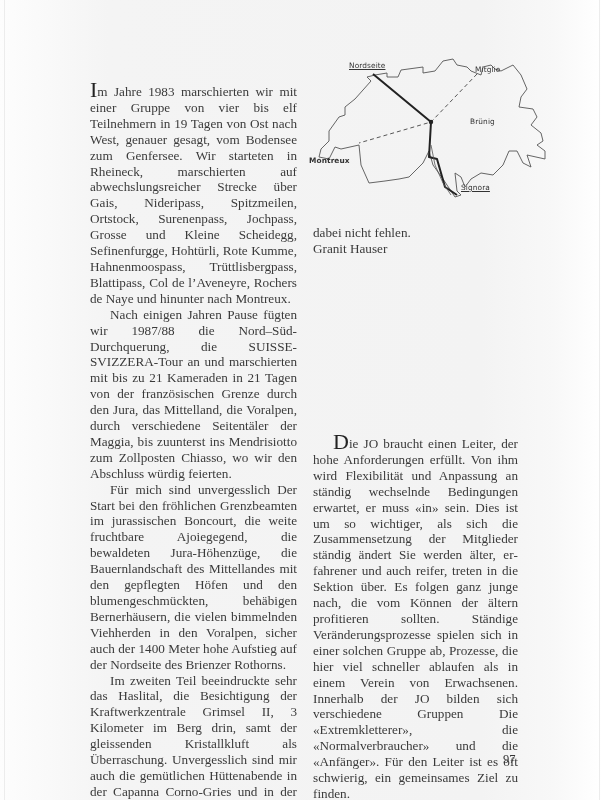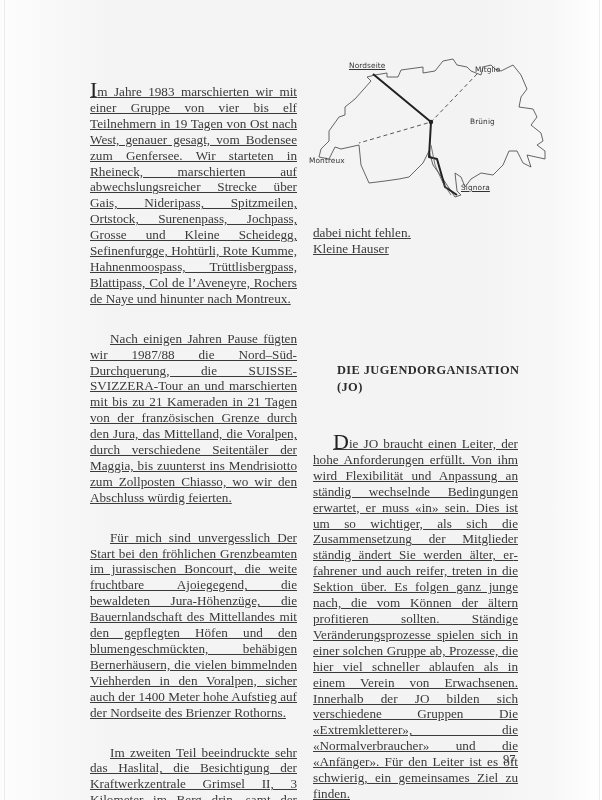--- a/index.html
+++ b/index.html
@@ -36,22 +36,22 @@
       position: absolute;
       font-size: 13.2px;
       line-height: 15.9px;
       text-align: justify;
       color: #3a3a3a;
     }
     .col-left { left: 90px; top: 82px; width: 207px; }
     .col-right { left: 313px; top: 225px; width: 205px; }
     .col-right-2 { left: 313px; top: 434px; width: 205px; }
 
-    .col p { margin: 0; hyphens: manual; text-decoration: underline; }
-    .col p.indent { text-indent: 20px; margin-top: 24px; }
+    .col p { margin: 0; hyphens: manual; }
+    .col p.indent { text-indent: 20px; }
     .col p.noindent { text-indent: 0; }
     .dropcap {
       font-size: 22px;
       line-height: 15px;
       color: #222;
       vertical-align: -1px;
     }
     .signature-line { display: flex; justify-content: space-between; flex-direction: column; }
 
     .section-title {
@@ -103,39 +103,38 @@
 
       <path fill="none" stroke="#222" stroke-width="2" stroke-linejoin="round" d="M68,19 L126,67 L124,102 L132,104 L140,132 L152,140"></path>
       <path fill="none" stroke="#555" stroke-width="0.8" d="M126,90 L130,110 L138,128 L146,140"></path>
 
       <path fill="none" stroke="#444" stroke-width="0.9" stroke-dasharray="4,3" d="M172,19 L126,67 L54,88"></path>
       <circle cx="126" cy="67" r="2.2" fill="#222"></circle>
     </svg>
     <span class="map-label underline" style="left:44px; top:6px;">Nordseite</span>
     <span class="map-label" style="left:170px; top:10px;">Mitglie</span>
     <span class="map-label" style="left:130px; top:62px;padding-left:35px;">Brünig</span>
-    <span class="map-label" style="left:4px; top:101px;">Montreux</span>
+    <span class="map-label" style="left:4px; top:101px;font-weight:bold;">Montreux</span>
     <span class="map-label underline" style="left:156px; top:128px;">Signora</span>
   </div>
 
   <div class="col col-left">
     <p class="noindent"><span class="dropcap">I</span><span>m Jahre 1983 marschierten wir mit einer Gruppe von vier bis elf Teilnehmern in 19 Tagen von Ost nach West, genauer ge­sagt, vom Bodensee zum Genfersee. Wir starteten in Rheineck, marschierten auf abwechslungsreicher Strecke über Gais, Nideripass, Spitzmeilen, Ortstock, Sure­nenpass, Jochpass, Grosse und Kleine Scheidegg, Sefinenfurgge, Hohtürli, Rote Kumme, Hahnenmoospass, Trüttlisberg­pass, Blattipass, Col de l’Aveneyre, Ro­chers de Naye und hinunter nach Mon­treux.</span></p>
     <p class="indent">Nach einigen Jahren Pause fügten wir 1987/88 die Nord–Süd-Durchquerung, die SUISSE-SVIZZERA-Tour an und mar­schierten mit bis zu 21 Kameraden in 21 Ta­gen von der französischen Grenze durch den Jura, das Mittelland, die Voralpen, durch verschiedene Seitentäler der Mag­gia, bis zuunterst ins Mendrisiotto zum Zollposten Chiasso, wo wir den Abschluss würdig feierten.</p>
     <p class="indent">Für mich sind unvergesslich Der Start bei den fröhlichen Grenzbeamten im jurassischen Boncourt, die weite frucht­bare Ajoiegegend, die bewaldeten Jura-Höhenzüge, die Bauernlandschaft des Mittellandes mit den gepflegten Höfen und den blumengeschmückten, behäbigen Bernerhäusern, die vielen bimmelnden Viehherden in den Voralpen, sicher auch der 1400 Meter hohe Aufstieg auf der Nordseite des Brienzer Rothorns.</p>
     <p class="indent">Im zweiten Teil beeindruckte sehr das Haslital, die Besichtigung der Kraftwerk­zentrale Grimsel II, 3 Kilometer im Berg drin, samt der gleissenden Kristallkluft als Überraschung. Unvergesslich sind mir auch die gemütlichen Hüttenabende in der Capanna Corno-Gries und in der Capan­na d’Arena, die verschiedenen, recht unbe­kannten Übergänge in den Maggia-Seiten­</p>
   </div>
 
   <div class="col col-right">
     <p class="noindent signature-line">
       <span>dabei nicht fehlen.</span>
-      <span>Kleine Hauser</span>
+      <span>Granit Hauser</span>
     </p>
   </div>
 
-  <div class="section-title">DIE JUGENDORGANISATION (JO)</div>
 
   <div class="col col-right-2">
     <p class="noindent" style="text-indent:20px;"><span class="dropcap">D</span><span>ie JO braucht einen Leiter, der hohe Anforderungen erfüllt. Von ihm wird Flexibilität und Anpassung an ständig wechselnde Bedingungen erwartet, er muss «in» sein. Dies ist um so wichtiger, als sich die Zusammensetzung der Mitglie­der ständig ändert Sie werden älter, er­fahrener und auch reifer, treten in die Sek­tion über. Es folgen ganz junge nach, die vom Können der ältern profitieren sollten. Ständige Veränderungsprozesse spielen sich in einer solchen Gruppe ab, Prozesse, die hier viel schneller ablaufen als in einem Verein von Erwachsenen. Innerhalb der JO bilden sich verschiedene Gruppen Die «Extremkletterer», die «Normalverbrau­cher» und die «Anfänger». Für den Leiter ist es oft schwierig, ein gemeinsames Ziel zu finden.</span></p>
 
   </div>
 
   <div class="page-number">97</div>
 </div>
 
 </body></html>

